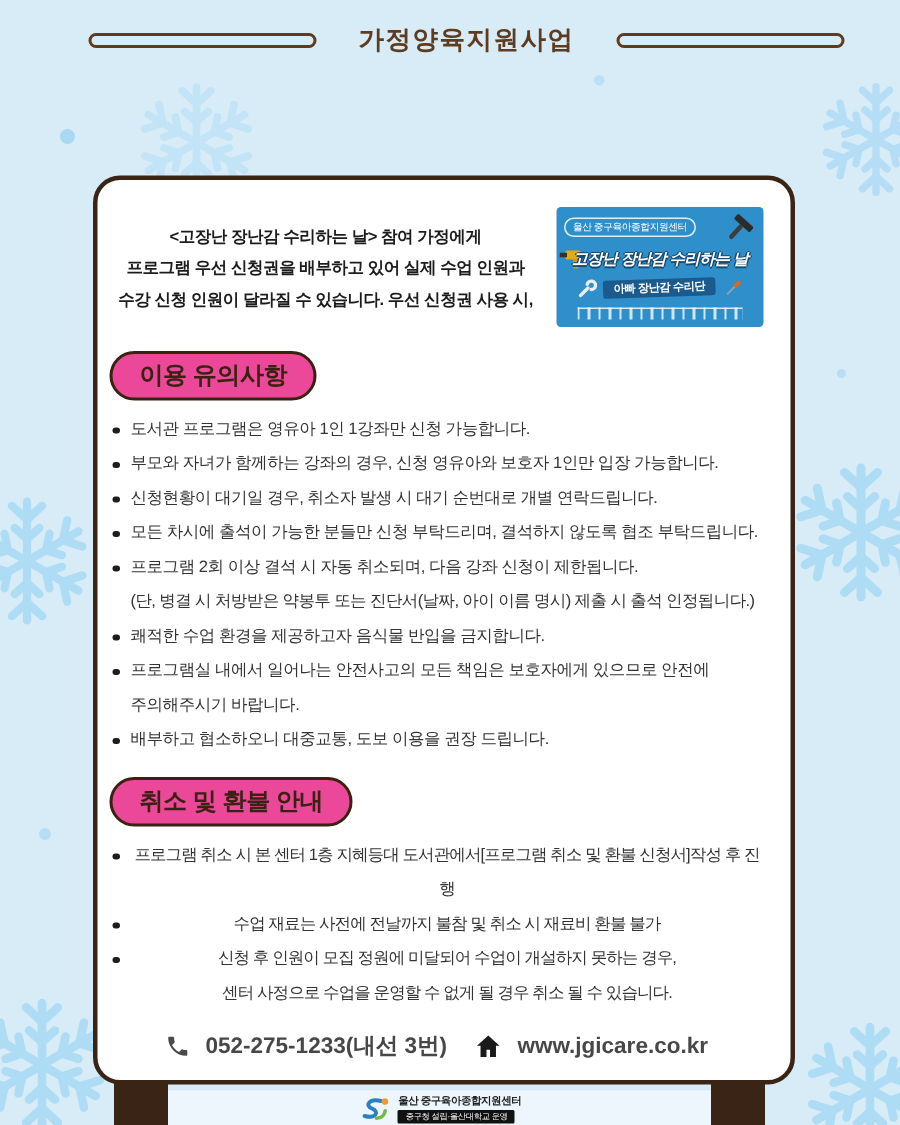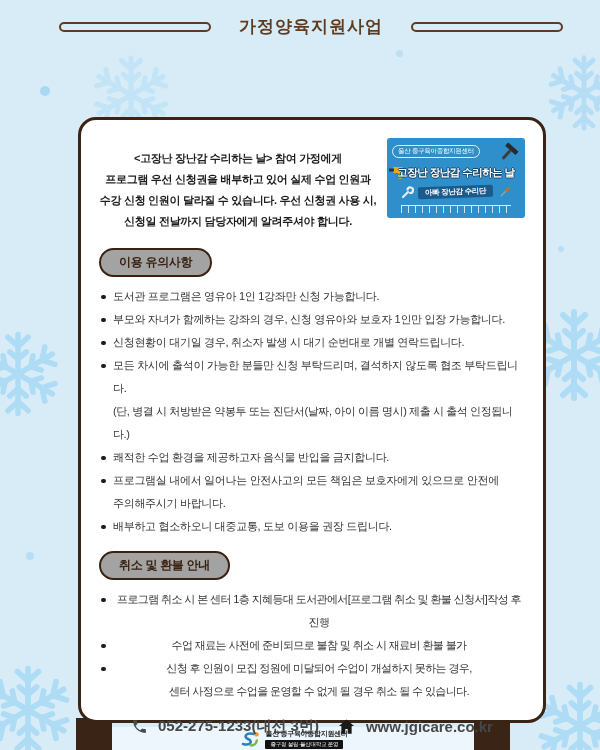--- a/index.html
+++ b/index.html
@@ -12,38 +12,38 @@
   .flake{position:absolute;pointer-events:none;}
   .dot{position:absolute;border-radius:50%;background:#a9d8f3;pointer-events:none;}
   
   .header{position:absolute;top:15px;left:11px;width:100%;display:flex;align-items:center;justify-content:center;gap:28px;}
   .cap{width:148px;height:6px;border:2px solid #5f3c1f;border-radius:99px;background:transparent;}
   .page-title{font-size:17px;font-weight:bold;color:#5f3c1f;letter-spacing:1px;}
   
   .card{
     position:absolute;left:62px;top:117px;width:468px;height:606px;box-sizing:border-box;
     background:#ffffff;border:3px solid #3a2416;border-radius:18px;
-    padding:16px 18px 0 18px;z-index:2;margin-left:16px;
+    padding:16px 18px 0 8px;z-index:2;
   }
   .intro-row{display:flex;gap:10px;align-items:flex-start;margin-top:2px;}
   .intro{flex:1;text-align:center;font-weight:bold;color:#1c1c1c;font-size:11px;line-height:21px;padding-top:10px;letter-spacing:-0.3px;}
   
   .banner{width:138px;height:80px;background:#2f8fca;border-radius:3px;position:relative;overflow:hidden;flex:none;}
   .banner-org{position:absolute;top:7px;left:5px;color:#fff;font-size:6.5px;border:1px solid rgba(255,255,255,.85);border-radius:7px;padding:1px 5px;letter-spacing:-0.3px;}
   .banner-title{position:absolute;top:28px;left:0;width:100%;text-align:center;color:#fff;font-weight:bold;font-size:10.5px;letter-spacing:-0.5px;
-    text-shadow:1px 0 0 #174a70,-1px 0 0 #174a70,0 1px 0 #174a70,0 -1px 0 #174a70;}
+    text-shadow:1px 0 0 #174a70,-1px 0 0 #174a70,0 1px 0 #174a70,0 -1px 0 #174a70;font-style:italic;}
   .banner-subrow{position:absolute;top:47px;left:0;width:100%;display:flex;align-items:center;justify-content:center;gap:4px;}
   .banner-sub{background:#1b5a8c;color:#fff;font-size:7.5px;font-weight:bold;padding:1px 7px;border-radius:2px;transform:rotate(-2deg);letter-spacing:-0.3px;}
   .ruler{position:absolute;bottom:5px;left:14px;right:14px;height:7px;border-top:1.5px solid rgba(235,245,252,.9);
     background:repeating-linear-gradient(90deg, rgba(235,245,252,.85) 0 1.5px, transparent 1.5px 7px);}
   .hammer{position:absolute;top:4px;right:6px;}
   .drill{position:absolute;top:26px;left:2px;}
   
-  .pill{display:inline-block;background:#a3a3a3;border:2.5px solid #3a2213;border-radius:999px;
-    padding:4px 18px;font-size:12px;font-weight:bold;color:#3a2213;letter-spacing:-0.3px;}
+  .pill{display:inline-block;background:#ec4899;border:2.5px solid #3a2213;border-radius:999px;
+    padding:4px 18px;font-size:16px;font-weight:bold;color:#3a2213;letter-spacing:-0.3px;}
   .pill1{margin-top:16px;}
   .pill2{margin-top:13px;}
   
   ul.blist{list-style:none;margin:8px 0 0 0;padding:0;}
   ul.blist li{position:relative;padding-left:14px;font-size:11px;line-height:23px;color:#333;letter-spacing:-0.3px;white-space:pre-line;}
   ul.blist li::before{content:"";position:absolute;left:2px;top:9.5px;width:4.5px;height:4.5px;border-radius:50%;background:#1d1d1d;}
   .note-line{padding-left:14px;font-size:11px;line-height:23px;color:#333;letter-spacing:-0.4px;}
   ul.refund li{letter-spacing:-0.6px;text-align:center;}
   
   .contact{margin-top:14px;display:flex;align-items:center;justify-content:center;gap:10px;font-size:15px;font-weight:bold;color:#474747;}
@@ -125,21 +125,20 @@
   </div>
 </div>
 
 <div class="card">
 
   <div class="intro-row">
     <div class="intro">
       <div>&lt;고장난 장난감 수리하는 날&gt; 참여 가정에게</div>
       <div>프로그램 우선 신청권을 배부하고 있어 실제 수업 인원과</div>
       <div>수강 신청 인원이 달라질 수 있습니다. 우선 신청권 사용 시,</div>
-      <div>신청일 전날까지 담당자에게 알려주셔야 합니다.</div>
     </div>
 
     <div class="banner">
       <span class="banner-org">울산 중구육아종합지원센터</span>
       <svg class="hammer" width="22" height="22" viewBox="0 0 22 22">
         <g transform="rotate(42 11 11)">
           <rect x="4" y="3" width="14" height="4.5" rx="1" fill="#2b2b2b"></rect>
           <rect x="9.5" y="7" width="3" height="12" rx="1.2" fill="#3d3d3d"></rect>
         </g>
       </svg>
@@ -171,36 +170,37 @@
 
   <div>
     <span class="pill pill1">이용 유의사항</span>
   </div>
 
   <ul class="blist">
     <li>도서관 프로그램은 영유아 1인 1강좌만 신청 가능합니다.</li>
     <li>부모와 자녀가 함께하는 강좌의 경우, 신청 영유아와 보호자 1인만 입장 가능합니다.</li>
     <li>신청현황이 대기일 경우, 취소자 발생 시 대기 순번대로 개별 연락드립니다.</li>
     <li>모든 차시에 출석이 가능한 분들만 신청 부탁드리며, 결석하지 않도록 협조 부탁드립니다.</li>
+    <li>프로그램 2회 이상 결석 시 자동 취소되며, 다음 강좌 신청이 제한됩니다.</li>
   </ul>
   <div class="note-line">(단, 병결 시 처방받은 약봉투 또는 진단서(날짜, 아이 이름 명시) 제출 시 출석 인정됩니다.)</div>
   <ul class="blist" style="margin-top:0">
     <li>쾌적한 수업 환경을 제공하고자 음식물 반입을 금지합니다.</li>
     <li>프로그램실 내에서 일어나는 안전사고의 모든 책임은 보호자에게 있으므로 안전에
 주의해주시기 바랍니다.</li>
     <li>배부하고 협소하오니 대중교통, 도보 이용을 권장 드립니다.</li>
   </ul>
 
   <div>
     <span class="pill pill2">취소 및 환불 안내</span>
   </div>
 
   <ul class="blist refund">
     <li>프로그램 취소 시 본 센터 1층 지혜등대 도서관에서[프로그램 취소 및 환불 신청서]작성 후 진행</li>
-    <li>수업 재료는 사전에 준비되므로 불참 및 취소 시 재료비 환불 불가</li>
+    <li>수업 재료는 사전에 전날까지 불참 및 취소 시 재료비 환불 불가</li>
     <li>신청 후 인원이 모집 정원에 미달되어 수업이 개설하지 못하는 경우,
 센터 사정으로 수업을 운영할 수 없게 될 경우 취소 될 수 있습니다.</li>
   </ul>
 
   <div class="contact">
     <span class="ic">
       <svg width="17" height="17" viewBox="0 0 24 24">
           <path fill="#4a4a4a" d="M6.6 10.8c1.4 2.8 3.8 5.1 6.6 6.6l2.2-2.2c.3-.3.7-.4 1-.2 1.1.4 2.3.6 3.6.6.6 0 1 .4 1 1V20c0 .6-.4 1-1 1C10.6 21 3 13.4 3 4c0-.6.4-1 1-1h3.5c.6 0 1 .4 1 1 0 1.2.2 2.4.6 3.6.1.3 0 .7-.2 1l-2.3 2.2z"></path>
         </svg>
     </span>

